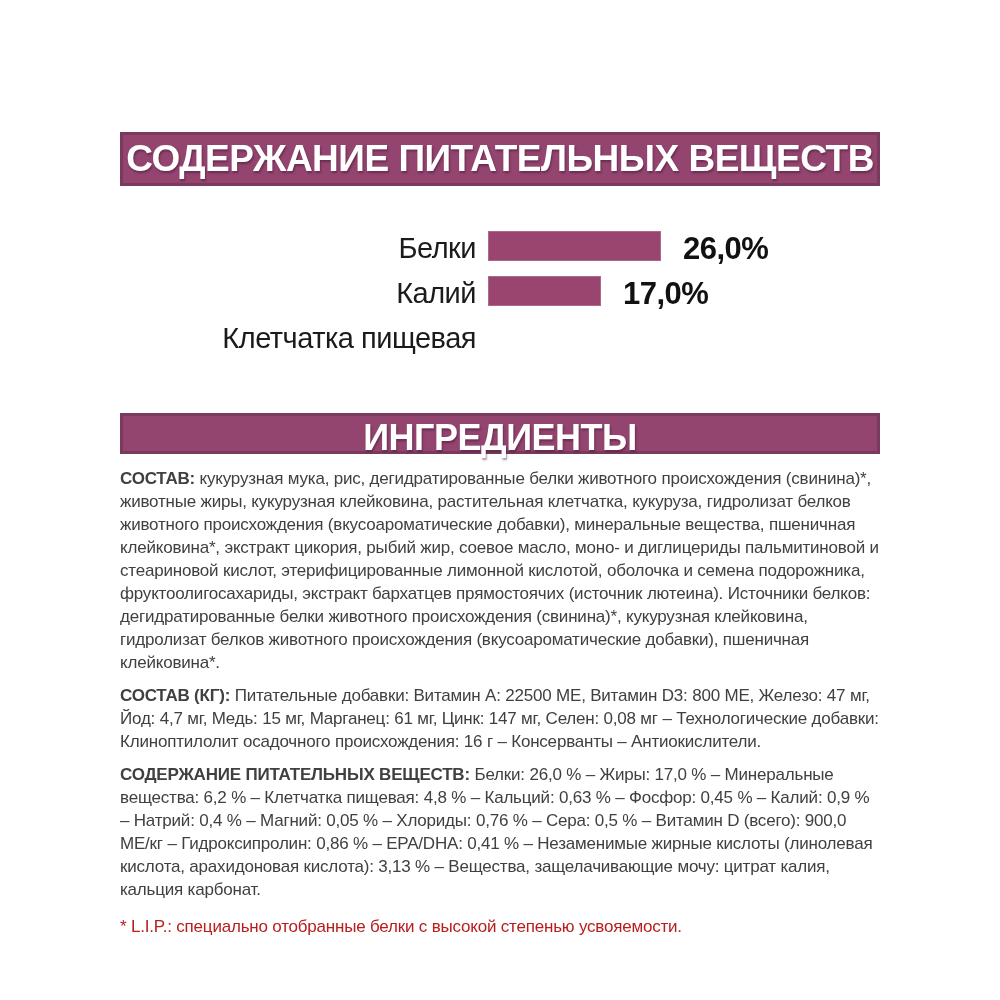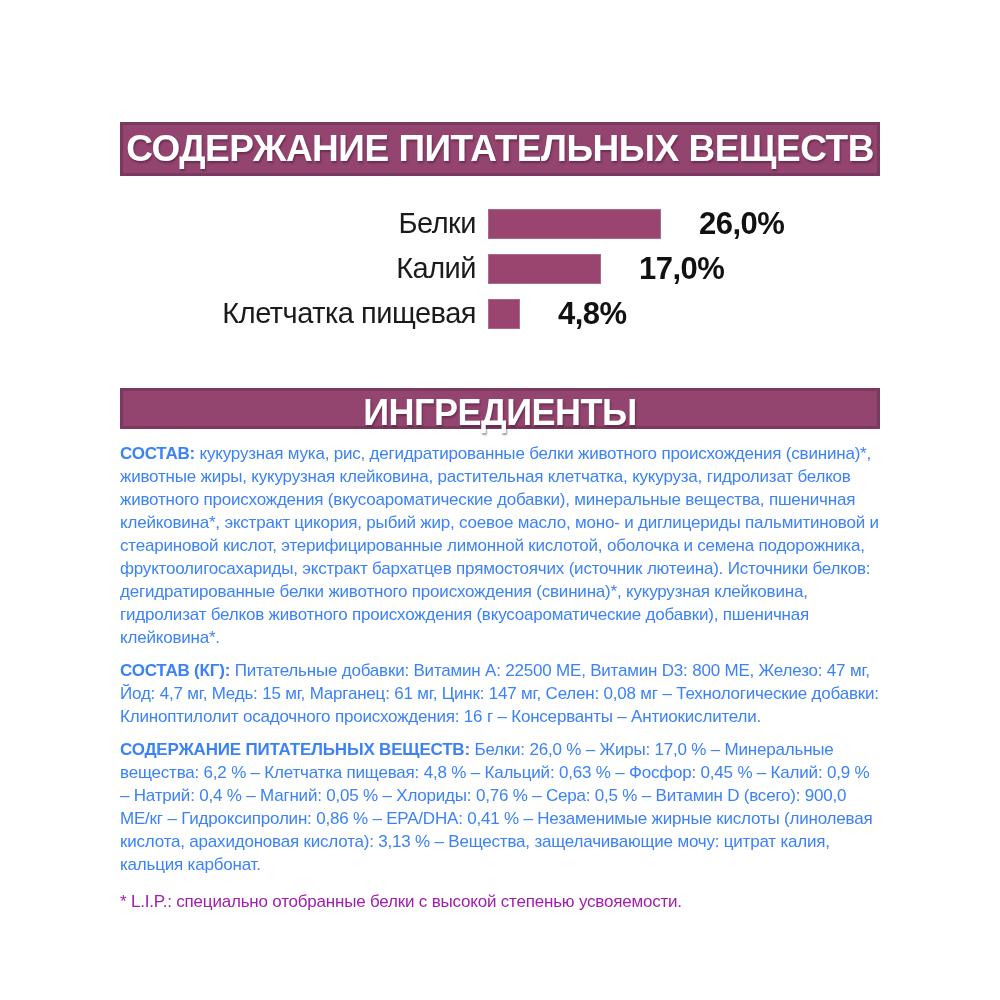--- a/index.html
+++ b/index.html
@@ -12,21 +12,21 @@
   .page {
     position: relative;
     width: 1000px;
     height: 1000px;
     background: #ffffff;
     overflow: hidden;
   }
   .content {
     position: absolute;
     left: 120px;
-    top: 122px;
+    top: 132px;
     width: 760px;
   }
   
   .banner {
     box-sizing: border-box;
     width: 760px;
     background: #93446F;
     border: 3px solid #7A3A60;
     text-align: center;
     color: #ffffff;
@@ -40,42 +40,41 @@
     font-size: 37px;
   }
   .banner.ingredients {
     height: 41px;
     line-height: 44px;
     font-size: 36px;
     margin-top: 52px;
   }
   
   .chart {
-    margin-top: 25px;
+    margin-top: 40px;
     width: 760px;
   }
   .chart-row {
     display: flex;
     align-items: center;
     height: 45px;
   }
   .chart-label {
     box-sizing: border-box;
     width: 368px;
     padding-right: 12px;
     text-align: right;
     font-size: 29px;
     letter-spacing: -0.5px;
     white-space: nowrap;
     color: #1b1b1b;
   }
   .chart-bar-area {
     display: flex;
-    align-items: center;
-    gap: 16px;
+    align-items: flex-start;
   }
   .chart-bar {
     height: 30px;
     background: #9A4470;
     border: 1px solid #AA6A8E;
     box-sizing: border-box;
   }
   .chart-value {
     margin-left: 22px;
     font-size: 31px;
@@ -87,31 +86,31 @@
   
   .sections {
     margin-top: 13px;
     width: 760px;
   }
   .sections p {
     margin: 0 0 10px 0;
     font-size: 17px;
     line-height: 23px;
     letter-spacing: -0.2px;
-    color: #3b82f6;
+    color: #404040;
   }
   .sections .lead {
     font-weight: bold;
   }
   .footnote {
     margin-top: 14px;
     font-size: 17px;
     line-height: 23px;
     letter-spacing: -0.2px;
-    color: #a21caf;
+    color: #b91c1c;
   }
 </style>
 </head>
 <body>
 
 <div class="page">
   <div class="content">
 
     <div class="banner main">СОДЕРЖАНИЕ ПИТАТЕЛЬНЫХ ВЕЩЕСТВ</div>
 
@@ -129,24 +128,20 @@
         <div class="chart-label">Калий</div>
         <div class="chart-bar-area">
           <div class="chart-bar" style="width: 113px; background: rgb(154, 68, 112);"></div>
           <div class="chart-value">17,0%</div>
         </div>
       </div>
 
 
       <div class="chart-row">
         <div class="chart-label">Клетчатка пищевая</div>
-        <div class="chart-bar-area">
-          <div class="chart-bar" style="width: 32px; background: rgb(154, 68, 112);"></div>
-          <div class="chart-value">4,8%</div>
-        </div>
       </div>
 
     </div>
 
     <div class="banner ingredients">ИНГРЕДИЕНТЫ</div>
 
     <div class="sections">
       <p><span class="lead">СОСТАВ:</span> <span>кукурузная мука, рис, дегидратированные белки животного происхождения (свинина)*, животные жиры, кукурузная клейковина, растительная клетчатка, кукуруза, гидролизат белков животного происхождения (вкусоароматические добавки), минеральные вещества, пшеничная клейковина*, экстракт цикория, рыбий жир, соевое масло, моно- и диглицериды пальмитиновой и стеариновой кислот, этерифицированные лимонной кислотой, оболочка и семена подорожника, фруктоолигосахариды, экстракт бархатцев прямостоячих (источник лютеина). Источники белков: дегидратированные белки животного происхождения (свинина)*, кукурузная клейковина, гидролизат белков животного происхождения (вкусоароматические добавки), пшеничная клейковина*.</span></p>
 
       <p><span class="lead">СОСТАВ (КГ):</span> <span>Питательные добавки: Витамин A: 22500 МЕ, Витамин D3: 800 МЕ, Железо: 47 мг, Йод: 4,7 мг, Медь: 15 мг, Марганец: 61 мг, Цинк: 147 мг, Селен: 0,08 мг – Технологические добавки: Клиноптилолит осадочного происхождения: 16 г – Консерванты – Антиокислители.</span></p>

